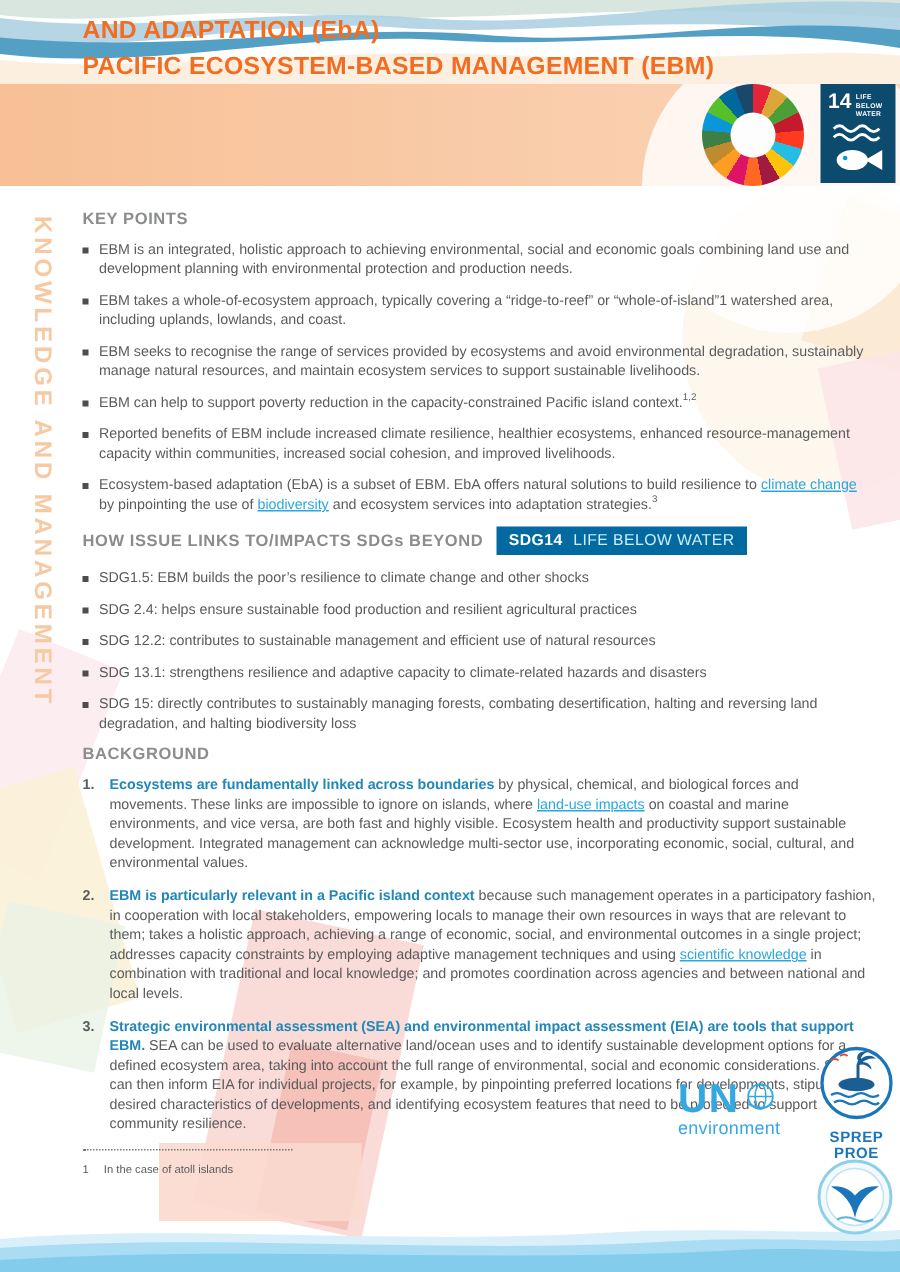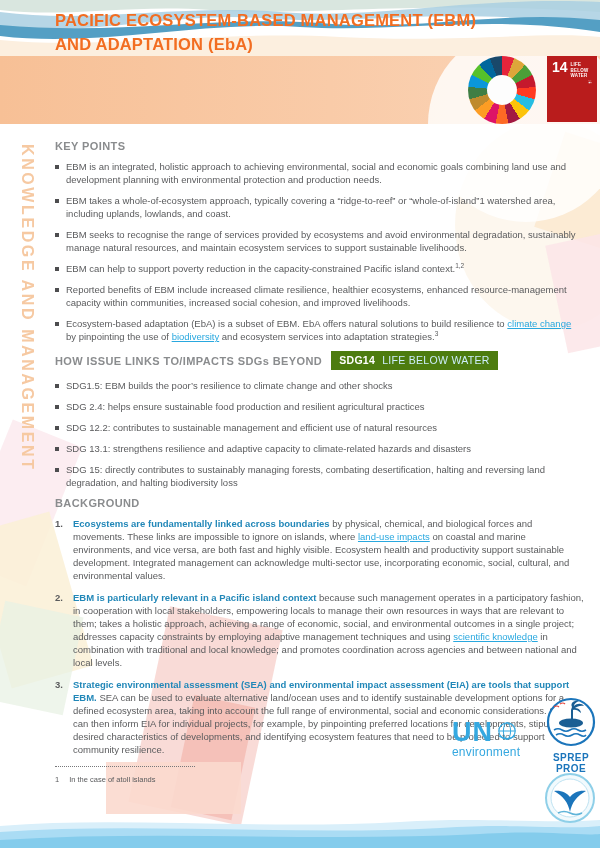--- a/index.html
+++ b/index.html
@@ -39,21 +39,21 @@
   .title-block { position:absolute; left:55px; top:8px; z-index:2; }
   .title-line { font-size:16.5px; font-weight:bold; color:#f26d21; line-height:1.48;
     letter-spacing:.2px; }
 
   
   .sdg-wheel { position:absolute; left:468px; top:56px; width:68px; height:68px;
     border-radius:50%; z-index:3; }
   .sdg-wheel::after { content:""; position:absolute; left:19px; top:19px; width:30px;
     height:30px; border-radius:50%; background:#fdfdfd; }
   .sdg14-box { position:absolute; left:547px; top:56px; width:50px; height:66px;
-    background:#b91c1c; z-index:3; padding:4px 5px; display:flex; flex-direction:row; }
+    background:#0c4a6e; z-index:3; padding:4px 5px; display:flex; flex-direction:column; }
   .sdg14-top { display:flex; align-items:flex-start; gap:3px; }
   .sdg14-num { font-size:14px; font-weight:bold; color:#ffffff; line-height:1; }
   .sdg14-label { font-size:4.5px; font-weight:bold; color:#ffffff; line-height:1.25;
     margin-top:2px; letter-spacing:.2px; }
   .sdg14-art { margin-top:3px; }
 
   
   .vlabel { position:absolute; left:36px; top:144px; z-index:2;
     transform:rotate(90deg); transform-origin:0 0;
     font-size:16px; font-weight:bold; color:#f6c9a2; letter-spacing:2.6px;
@@ -63,21 +63,21 @@
   .content { position:absolute; left:0; top:140px; width:600px; z-index:2;
     padding:0 15px 0 55px; }
   .sec-heading { font-size:11px; font-weight:bold; color:#8a8c8e; letter-spacing:.4px;
     margin-bottom:8px; }
   .bullet-list { list-style:none; }
   .b-item { display:flex; gap:7px; margin-bottom:8px; }
   .b-sq { width:4px; height:4px; background:#4d4d4f; margin-top:4.5px; flex:none; }
   .b-text { flex:1; font-size:9.5px; line-height:13px; color:#5a5b5d; max-width:516px; }
 
   .sdg-heading-row { display:flex; align-items:center; gap:9px; margin:4px 0 9px 0; }
-  .sdg-badge { display:inline-flex; align-items:flex-start; background:#4d7c0f;
+  .sdg-badge { display:inline-flex; align-items:flex-start; background:#0369a1;
     padding:3px 8px 4px 8px; }
   .sdg-badge-code { font-size:10.5px; font-weight:bold; color:#ffffff; letter-spacing:.3px; }
   .sdg-badge-label { font-size:10.5px; color:#cdeefb; margin-left:7px; letter-spacing:.3px; }
 
   .bg-section { margin-top:6px; }
   .bg-item { display:flex; gap:6px; margin-bottom:9px; }
   .bg-num { font-size:9.5px; font-weight:bold; color:#5a5b5d; width:12px; flex:none;
     text-align:left; line-height:13px; }
   .bg-text { flex:1; font-size:9.5px; line-height:13px; color:#5a5b5d; max-width:516px; }
   .bg-item:last-child .bg-text { max-width:500px; }
@@ -122,22 +122,22 @@
 
 <svg class="top-waves" viewBox="0 0 600 56" preserveAspectRatio="none">
   <rect x="0" y="0" width="600" height="56" fill="#ffffff"></rect>
   <path d="M0,10 C70,18 130,4 210,10 C310,17 410,0 600,12 L600,0 L0,0 Z" fill="#d9e6df"></path>
   <path d="M0,26 C90,38 170,12 260,18 C360,26 430,6 600,24 L600,2 C470,-4 380,20 280,12 C180,4 90,24 0,12 Z" fill="#a9cfe2" opacity=".85"></path>
   <path d="M0,36 C100,48 200,20 300,27 C400,33 490,14 600,32 L600,20 C500,9 420,32 320,23 C220,15 120,36 0,25 Z" fill="#549fc4"></path>
   <path d="M0,56 L0,40 C100,50 220,30 340,37 C460,43 545,31 600,37 L600,56 Z" fill="#fcefdf"></path>
 </svg>
 
 <div class="title-block">
+  <div class="title-line">AND ADAPTATION (EbA)</div>
   <div class="title-line">PACIFIC ECOSYSTEM-BASED MANAGEMENT (EBM)</div>
-  <div class="title-line">AND ADAPTATION (EbA)</div>
 </div>
 
 <div class="sdg-wheel" style="background: conic-gradient(rgb(229, 36, 59) 0deg, rgb(229, 36, 59) 21.1765deg, rgb(221, 166, 58) 21.1765deg, rgb(221, 166, 58) 42.3529deg, rgb(76, 159, 56) 42.3529deg, rgb(76, 159, 56) 63.5294deg, rgb(197, 25, 45) 63.5294deg, rgb(197, 25, 45) 84.7059deg, rgb(255, 58, 33) 84.7059deg, rgb(255, 58, 33) 105.882deg, rgb(38, 189, 226) 105.882deg, rgb(38, 189, 226) 127.059deg, rgb(252, 195, 11) 127.059deg, rgb(252, 195, 11) 148.235deg, rgb(162, 25, 66) 148.235deg, rgb(162, 25, 66) 169.412deg, rgb(253, 105, 37) 169.412deg, rgb(253, 105, 37) 190.588deg, rgb(221, 19, 103) 190.588deg, rgb(221, 19, 103) 211.765deg, rgb(253, 157, 36) 211.765deg, rgb(253, 157, 36) 232.941deg, rgb(191, 139, 46) 232.941deg, rgb(191, 139, 46) 254.118deg, rgb(63, 126, 68) 254.118deg, rgb(63, 126, 68) 275.294deg, rgb(10, 151, 217) 275.294deg, rgb(10, 151, 217) 296.471deg, rgb(86, 192, 43) 296.471deg, rgb(86, 192, 43) 317.647deg, rgb(0, 104, 157) 317.647deg, rgb(0, 104, 157) 338.824deg, rgb(25, 72, 106) 338.824deg, rgb(25, 72, 106) 360deg);"></div>
 <div class="sdg14-box">
   <div class="sdg14-top">
     <span class="sdg14-num">14</span>
     <span class="sdg14-label">
       <span>LIFE</span><br>
       <span>BELOW WATER</span>
     </span>

